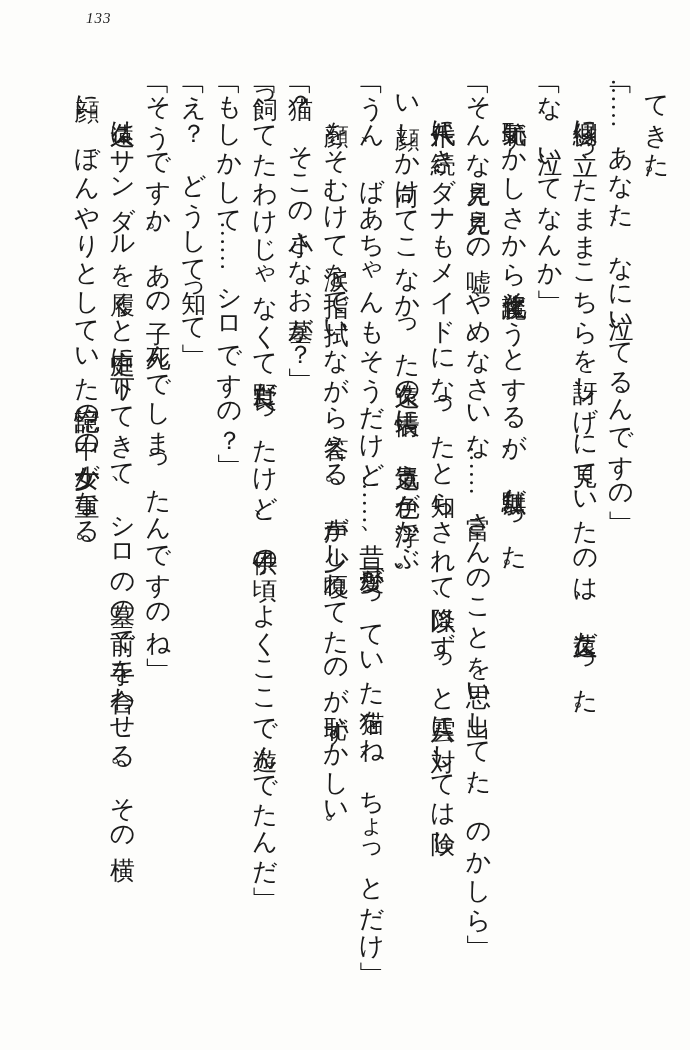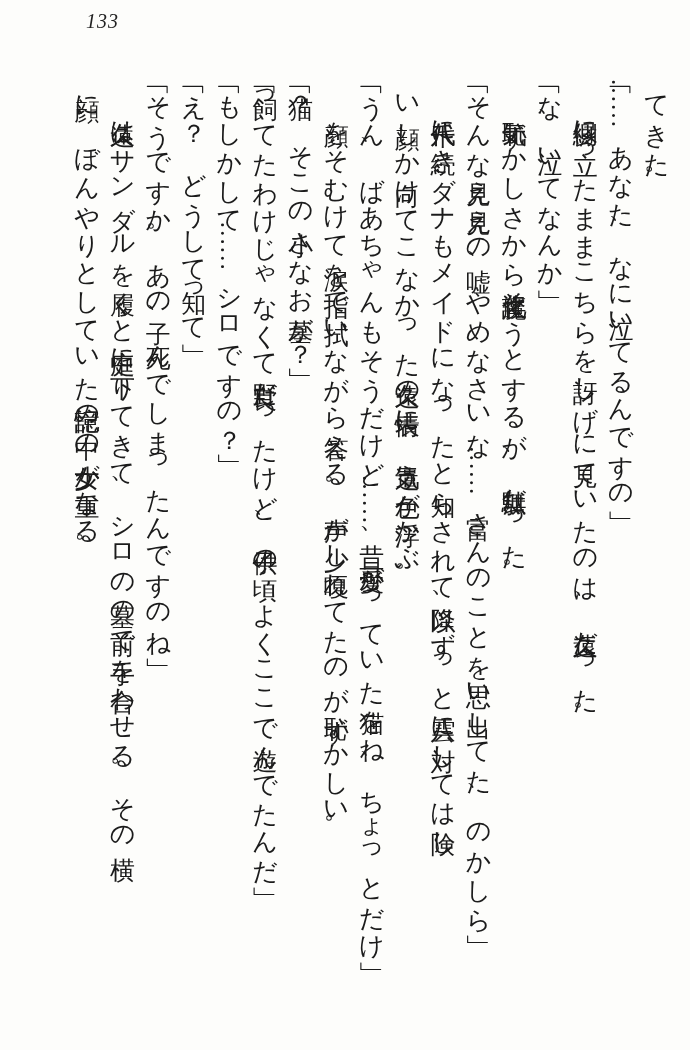--- a/index.html
+++ b/index.html
@@ -14,21 +14,21 @@
     margin: 0 auto;
     background: #fdfdfb;
     overflow: hidden;
     font-family: "Liberation Serif", "DejaVu Serif", serif;
     color: #1b1b1b;
   }
   .page-number {
     position: absolute;
     top: 10px;
     left: 86px;
-    font-size: 20px;
+    font-size: 15px;
     font-style: italic;
     letter-spacing: 1px;
     color: #222222;
   }
   .text-area {
     position: absolute;
     top: 78px;
     right: 16px;
     width: 606px;
     height: 957px;

